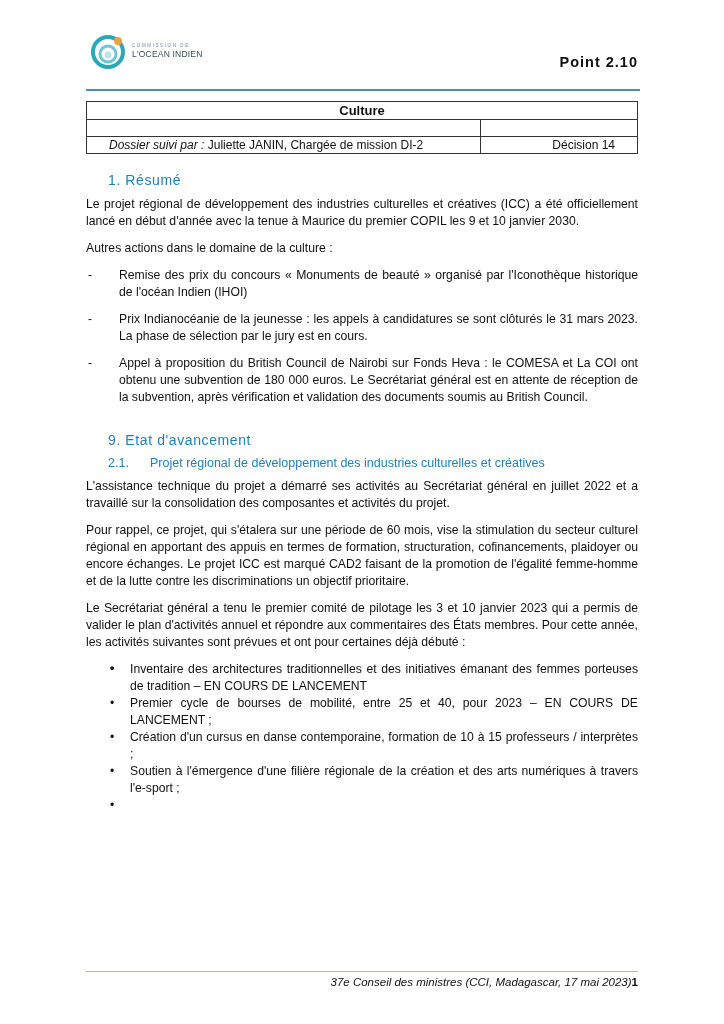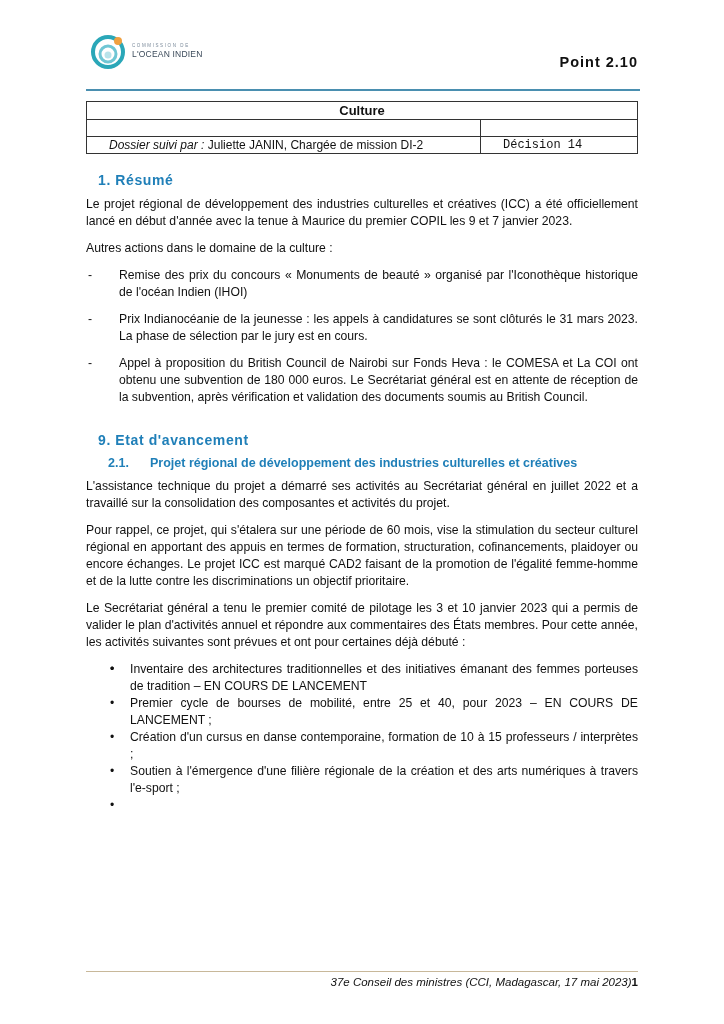--- a/index.html
+++ b/index.html
@@ -8,24 +8,24 @@
   .logo { position: absolute; left: 90px; top: 33px; display: flex; align-items: center; }
   .logo svg { width: 36px; height: 36px; }
   .logo-text { margin-left: 6px; line-height: 1; }
   .logo-small { font-size: 4.5px; letter-spacing: 1.6px; color: #7a8a9a; }
   .logo-big { font-size: 8.5px; color: #3b4a5a; letter-spacing: 0.2px; margin-top: 1px; }
   .point { position: absolute; right: 86px; top: 54px; font-weight: bold; font-size: 14.5px; letter-spacing: 1px; padding-left: 43px; }
   .hr-top { position: absolute; left: 86px; top: 89px; width: 554px; height: 2px; background: #4a8fb0; }
   table.hdr { position: absolute; left: 86px; top: 101px; width: 552px; border-collapse: collapse; font-size: 12px; }
   table.hdr td { border: 1.3px solid #333; padding: 1px 22px; height: 14px; }
   .title-cell { text-align: center; font-weight: bold; font-size: 13px; }
-  .dec { text-align: left; width: 112px; font-family: Liberation Mono, monospace; }
+  .dec { text-align: right; width: 112px; }
   .content { position: absolute; left: 86px; top: 172px; width: 552px; }
-  h2 { color: #1f7fb8; font-size: 14px; font-weight: bold; margin: 0 0 8px 12px; letter-spacing: 0.6px; }
-  h3 { color: #1f7fb8; font-size: 12.5px; font-weight: bold; margin: 0 0 8px 22px; }
+  h2 { color: #1f7fb8; font-size: 14px; font-weight: normal; margin: 0 0 8px 22px; letter-spacing: 0.6px; }
+  h3 { color: #1f7fb8; font-size: 12.5px; font-weight: normal; margin: 0 0 8px 22px; }
   h3 .num { display: inline-block; width: 42px; }
   p { margin: 0 0 10px 0; text-align: justify; line-height: 17px; }
   .dash-list { list-style: none; margin: 0; padding: 0; }
   .dash-list li { position: relative; padding-left: 33px; margin-bottom: 10px; line-height: 17px; text-align: justify; }
   .dash-list li .mk { position: absolute; left: 2px; top: 0; }
   .bul-list { list-style: none; margin: 0; padding: 0 0 0 22px; }
   .bul-list li { position: relative; padding-left: 22px; line-height: 17px; text-align: justify; margin-bottom: 0; }
   .bul-list li .mk { position: absolute; left: 2px; top: 0; }
   .footer-line { position: absolute; left: 86px; top: 971px; width: 552px; height: 1px; background: #c8b89a; }
   .footer { position: absolute; left: 86px; top: 976px; width: 552px; display: flex; justify-content: flex-end;
@@ -62,21 +62,21 @@
       </tr>
   <tr>
     <td><i>Dossier suivi par :</i><span> Juliette JANIN, Chargée de mission DI-2</span></td>
     <td class="dec">Décision 14</td>
   </tr>
 </tbody>
   </table>
 
 <div class="content">
   <h2>1. Résumé</h2>
-  <p>Le projet régional de développement des industries culturelles et créatives (ICC) a été officiellement lancé en début d'année avec la tenue à Maurice du premier COPIL les 9 et 7 janvier 2023.</p>
+  <p>Le projet régional de développement des industries culturelles et créatives (ICC) a été officiellement lancé en début d'année avec la tenue à Maurice du premier COPIL les 9 et 10 janvier 2030.</p>
   <p>Autres actions dans le domaine de la culture :</p>
   <ul class="dash-list">
     <li><span class="mk">-</span><span>Remise des prix du concours « Monuments de beauté » organisé par l'Iconothèque historique de l'océan Indien (IHOI)</span></li>
     <li><span class="mk">-</span><span>Prix Indianocéanie de la jeunesse : les appels à candidatures se sont clôturés le 31 mars 2023. La phase de sélection par le jury est en cours.</span></li>
     <li><span class="mk">-</span><span>Appel à proposition du British Council de Nairobi sur Fonds Heva : le COMESA et La COI ont obtenu une subvention de 180 000 euros. Le Secrétariat général est en attente de réception de la subvention, après vérification et validation des documents soumis au British Council.</span></li>
   </ul>
   <div style="height:16px"></div>
   <h2>9. Etat d'avancement</h2>
   <h3><span class="num">2.1.</span><span>Projet régional de développement des industries culturelles et créatives</span></h3>
   <p>L'assistance technique du projet a démarré ses activités au Secrétariat général en juillet 2022 et a travaillé sur la consolidation des composantes et activités du projet.</p>

